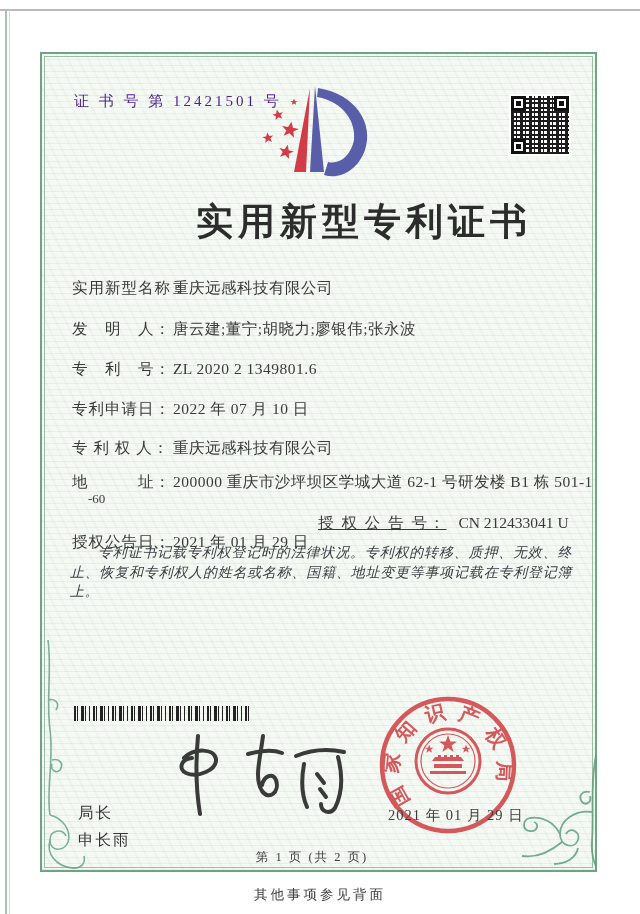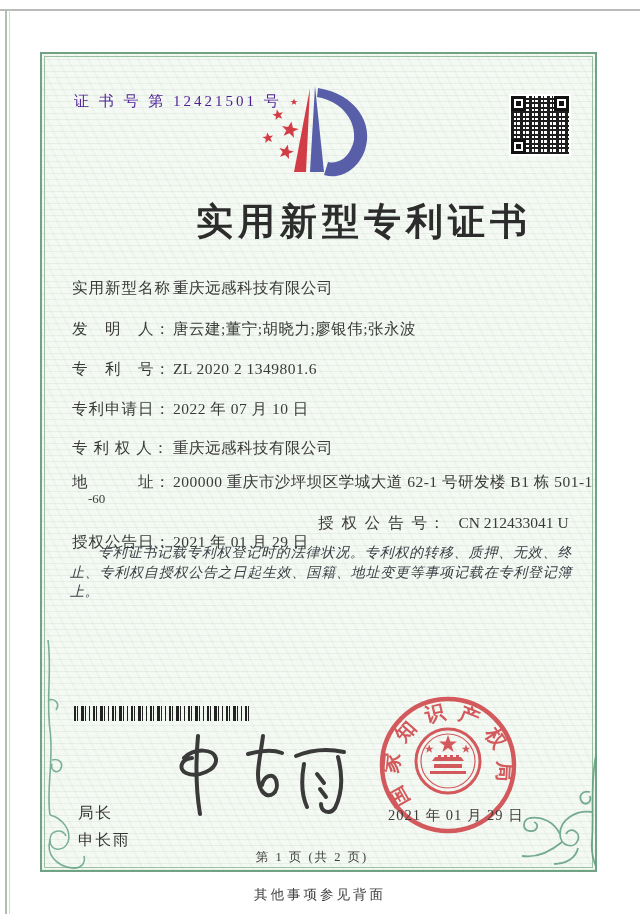--- a/index.html
+++ b/index.html
@@ -39,21 +39,21 @@
   .finder{position:absolute;width:15px;height:15px;border:3px solid #111;background:#fff;box-sizing:border-box;}
   .finder::after{content:"";position:absolute;left:2px;top:2px;width:5px;height:5px;background:#111;}
   .f-tl{left:2px;top:2px;} .f-tr{right:2px;top:2px;} .f-bl{left:2px;bottom:2px;}
   .title{left:0;top:197px;width:532px;text-align:right;font-size:37px;font-weight:bold;
          letter-spacing:5px;color:#2c2c2c;}
   .row{left:72px;font-size:15.5px;color:#3a3a3a;white-space:nowrap;}
   .row .lab{display:inline-block;width:97px;letter-spacing:1px;}
   .row .val{letter-spacing:0.5px;}
   .addr2{left:88px;font-size:13px;color:#3a3a3a;}
   .grant-no{left:318px;top:513px;font-size:15.5px;color:#3a3a3a;white-space:nowrap;}
-  .grant-no .lab{display:inline-block;letter-spacing:2px;margin-right:8px;}
+  .grant-no .lab{display:inline-block;letter-spacing:2px;margin-right:8px;text-decoration:underline;}
   .paras{left:70px;top:543px;width:502px;font-size:14px;font-style:italic;
          color:#3a3e44;line-height:19.5px;text-align:justify;}
   .paras p{margin:0;text-indent:2em;letter-spacing:0.5px;}
   .barcode{left:74px;top:706px;width:178px;height:15px;
     background:repeating-linear-gradient(90deg,
       #222 0 2px,transparent 2px 3px,#222 3px 4px,transparent 4px 7px,
       #222 7px 10px,transparent 10px 11px,#222 11px 12px,transparent 12px 15px,
       #222 15px 16px,transparent 16px 19px);}
   .signer{left:78px;font-size:15.5px;color:#333;letter-spacing:2px;margin-top:48px;}
   .sig-svg{left:168px;top:726px;}
@@ -131,21 +131,21 @@
 <div class="abs row" style="top:532px">
   <span class="lab">授权公告日：</span>
   <span class="val">2021 年 01 月 29 日</span>
 </div>
 <div class="abs grant-no">
   <span class="lab">授 权 公 告 号：</span>
   <span class="val">CN 212433041 U</span>
 </div>
 
 <div class="abs paras">
-  <p>专利证书记载专利权登记时的法律状况。专利权的转移、质押、无效、终止、专利权自授权公告之日起生效、国籍、地址变更等事项记载在专利登记簿上。</p>
+  <p>专利证书记载专利权登记时的法律状况。专利权的转移、质押、无效、终止、恢复和专利权人的姓名或名称、国籍、地址变更等事项记载在专利登记簿上。</p>
 </div>
 
 <div class="abs barcode"></div>
 
 <div class="abs signer" style="top:755px">局长</div>
 <div class="abs signer" style="top:782px">申长雨</div>
 
 <svg class="abs sig-svg flourish" width="190" height="95" viewBox="0 0 190 95">
   <g fill="none" stroke="#3a3a3a" stroke-width="4" stroke-linecap="round">
     <path d="M30,10 C28,32 27,58 32,88"></path>

